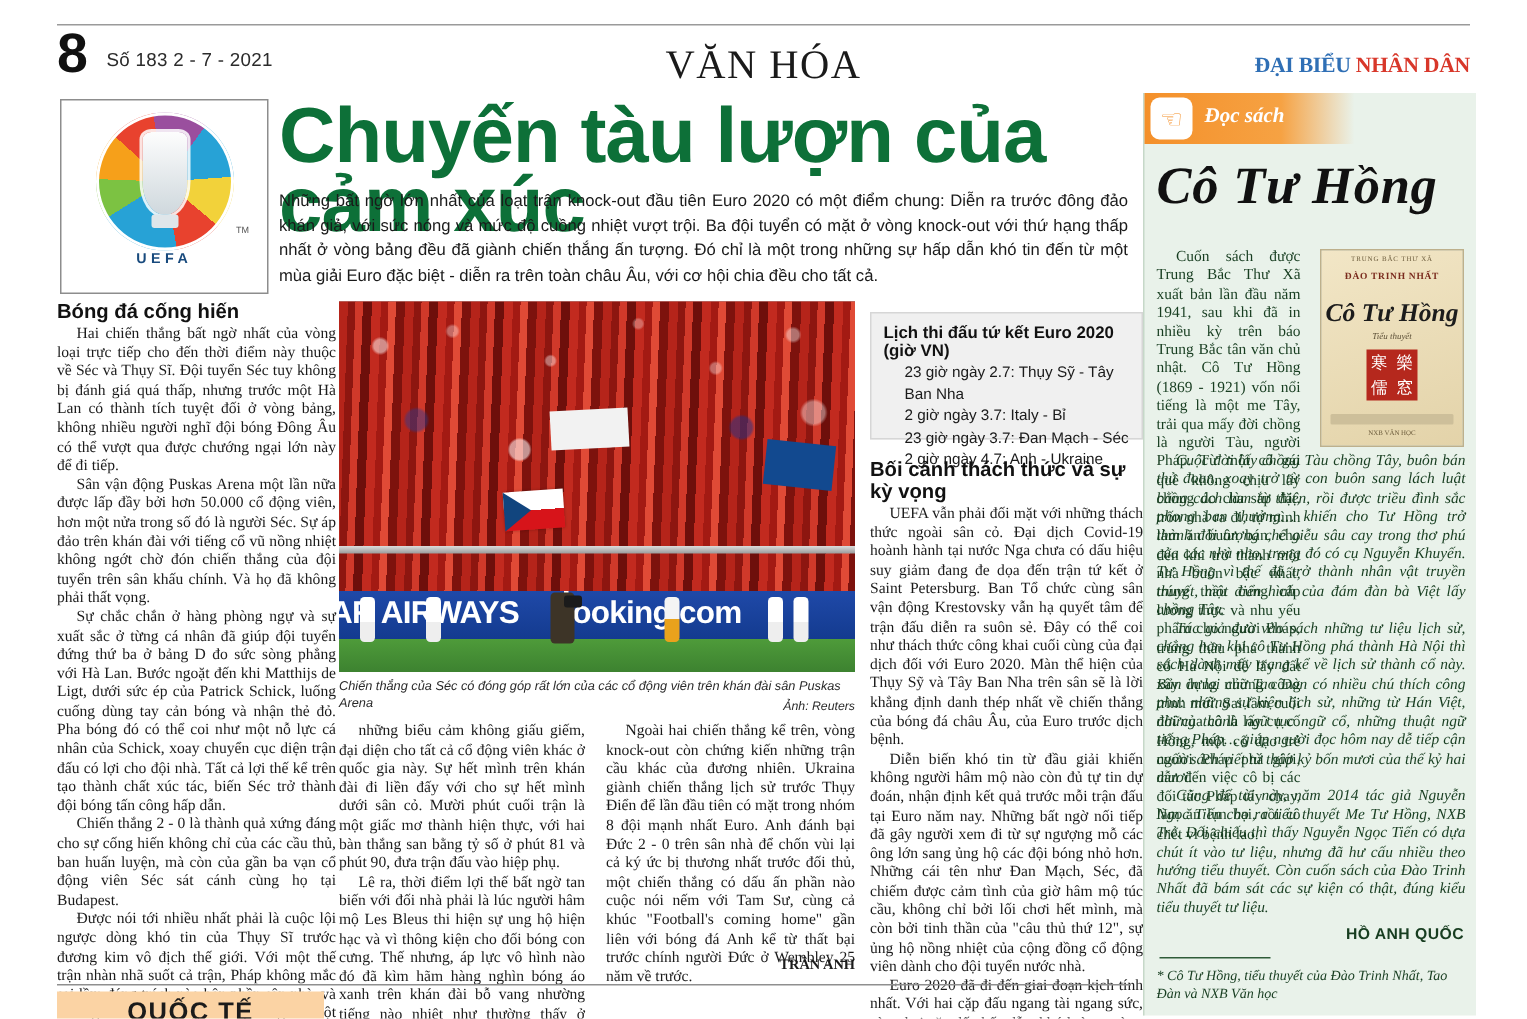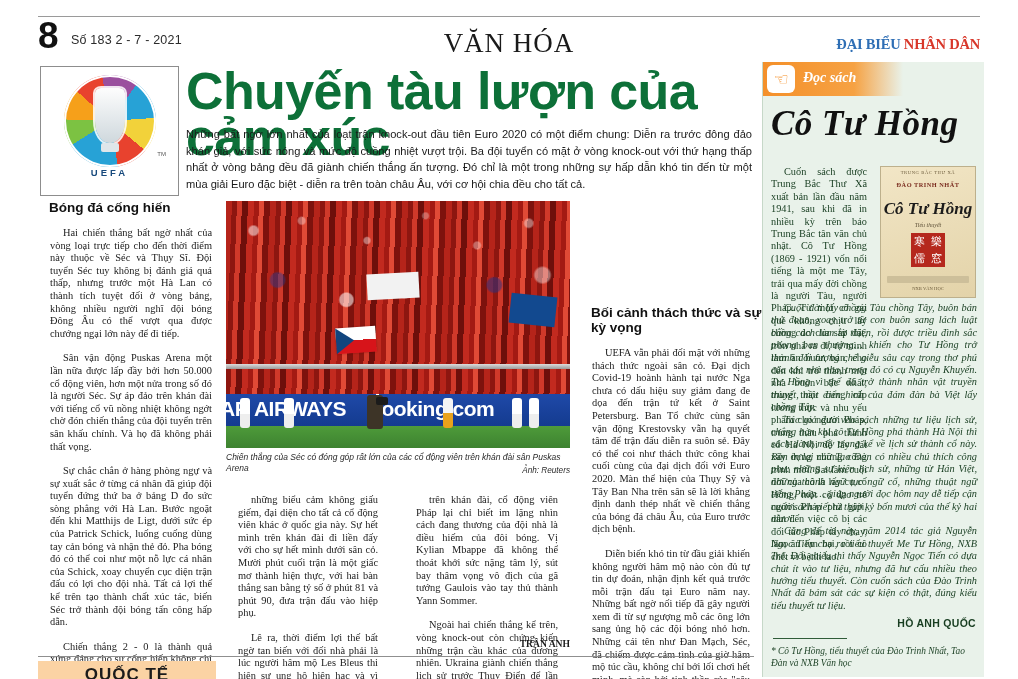--- a/index.html
+++ b/index.html
@@ -110,28 +110,28 @@
     position: absolute; left: 186px; top: 126px; width: 566px;
     font-family: "Liberation Sans", sans-serif;
     font-size: 11.1px; line-height: 16.5px; color: #1a1a1a;
     text-align: justify;
   }
 
   
   .colhead {
     font-family: "Liberation Sans", sans-serif;
     font-weight: bold; font-size: 13.5px; color: #111;
-    margin: 0 0 2px 11px;
+    margin: 0 0 2px 0;
   }
   .body-col {
     font-family: "Liberation Serif", serif;
     font-size: 10.4px; line-height: 12.6px;
     text-align: justify; color: #1b1b1b;
   }
-  .body-col p { margin: 12px; text-indent: 13px; }
+  .body-col p { margin: 0; text-indent: 13px; }
   #left-col {
     position: absolute; left: 38px; top: 200px; width: 186px;
   }
   #left-col .colhead.second { margin-top: 8px; }
 
   
   #photo {
     position: absolute; left: 226px; top: 201px; width: 344px; height: 247px;
     overflow: hidden; background: #8c1d14;
   }
@@ -443,25 +443,33 @@
     <div id="cameraman"></div>
   </div>
   <div id="photo-credit">Ảnh: Reuters</div>
   <div id="photo-caption">Chiến thắng của Séc có đóng góp rất lớn của các cổ động viên trên khán đài sân Puskas Arena</div>
 
   <div id="mid-col-a" class="body-col">
     <p>những biểu cảm không giấu giếm, đại diện cho tất cả cổ động viên khác ở quốc gia này. Sự hết mình trên khán đài đi liền đấy với cho sự hết mình dưới sân cỏ. Mười phút cuối trận là một giấc mơ thành hiện thực, với hai bàn thắng san bằng tỷ số ở phút 81 và phút 90, đưa trận đấu vào hiệp phụ.</p>
     <p>Lê ra, thời điểm lợi thế bất ngờ tan biến với đối nhà phải là lúc người hâm mộ Les Bleus thi hiện sự ung hộ hiện hạc và vì thông kiện cho đối bóng con cưng. Thế nhưng, áp lực vô hình nào đó đã kìm hãm hàng nghìn bóng áo xanh trên khán đài bỗ vang nhường tiếng nào nhiệt như thường thấy ở Stade de France hay Parc de Princes... Vớ ta cách đường kim vô địch thế giới, cảu thu Pháp đã đi ký vọng cùn chất những đôi chân vốn thành thoát của mình, còn</p>
   </div>
   <div id="mid-col-b" class="body-col">
-    <p>trên khán đài, cổ động viên Pháp lại chỉ biết im lặng nhìn cách đang thương của đội nhà là điều hiếm của đôi bóng. Vị Kylian Mbappe đã không thể thoát khởi sức nặng tâm lý, sút bay thâm vọng vô địch của gã tướng Gaulois vào tay thủ thành Yann Sommer.</p>
     <p>Ngoài hai chiến thắng kể trên, vòng knock-out còn chứng kiến những trận cầu khác của đương nhiên. Ukraina giành chiến thắng lịch sử trước Thụy Điển để lần đầu tiên có mặt trong nhóm 8 đội mạnh nhất Euro. Anh đánh bại Đức 2 - 0 trên sân nhà để chốn vùi lại cả ký ức bị thương nhất trước đối thủ, một chiến thắng có dấu ấn phần nào cuộc nói nếm với Tam Sư, cùng cả khúc "Football's coming home" gần liên với bóng đá Anh kể từ thất bại trước chính người Đức ở Wembley 25 năm về trước.</p>
   </div>
   <div id="byline">TRẦN ANH</div>
 
+  <div id="schedule">
+    <div id="schedule-title">Lịch thi đấu tứ kết Euro 2020 (giờ VN)</div>
+    <ul>
+      <li>23 giờ ngày 2.7: Thụy Sỹ - Tây Ban Nha</li>
+      <li>2 giờ ngày 3.7: Italy - Bỉ</li>
+      <li>23 giờ ngày 3.7: Đan Mạch - Séc</li>
+      <li>2 giờ ngày 4.7: Anh - Ukraine</li>
+    </ul>
+  </div>
 
   <div id="mid-right-col">
     <div class="colhead">Bối cảnh thách thức và sự kỳ vọng</div>
     <div class="body-col">
       <p>UEFA vẫn phải đối mặt với những thách thức ngoài sân cỏ. Đại dịch Covid-19 hoành hành tại nước Nga chưa có dấu hiệu suy giảm đang đe dọa đến trận tứ kết ở Saint Petersburg. Ban Tổ chức cùng sân vận động Krestovsky vẫn hạ quyết tâm để trận đấu diễn ra suôn sẻ. Đây có thể coi như thách thức công khai cuối cùng của đại dịch đối với Euro 2020. Màn thể hiện của Thụy Sỹ và Tây Ban Nha trên sân sẽ là lời khẳng định danh thép nhất về chiến thắng của bóng đá châu Âu, của Euro trước dịch bệnh.</p>
       <p>Diễn biến khó tin từ đầu giải khiến không người hâm mộ nào còn đủ tự tin dự đoán, nhận định kết quả trước mỗi trận đấu tại Euro năm nay. Những bất ngờ nối tiếp đã gây người xem đi từ sự ngượng mỗ các ông lớn sang ủng hộ các đội bóng nhỏ hơn. Những cái tên như Đan Mạch, Séc, đã chiếm được cảm tình của giờ hâm mộ túc cầu, không chỉ bởi lối chơi hết mình, mà còn bởi tinh thần của "câu thủ thứ 12", sự ủng hộ nồng nhiệt của cộng đồng cổ động viên dành cho đội tuyển nước nhà.</p>
       <p>Euro 2020 đã đi đến giai đoạn kịch tính nhất. Với hai cặp đấu ngang tài ngang sức, cùng hai cặp đấu hấp dẫn, khó lường, vòng tứ kết được kỳ vọng sẽ tiếp tục đưa người hâm mộ đi trên chuyến tàu lượn của những cung bậc cảm xúc đáng nhớ. Mùa vô địch đã dần lộ diện, hãy cùng chờ đợi diễn biến hấp dẫn của giải bóng đá lớn nhất lục địa già.</p>
     </div>
   </div>
 

